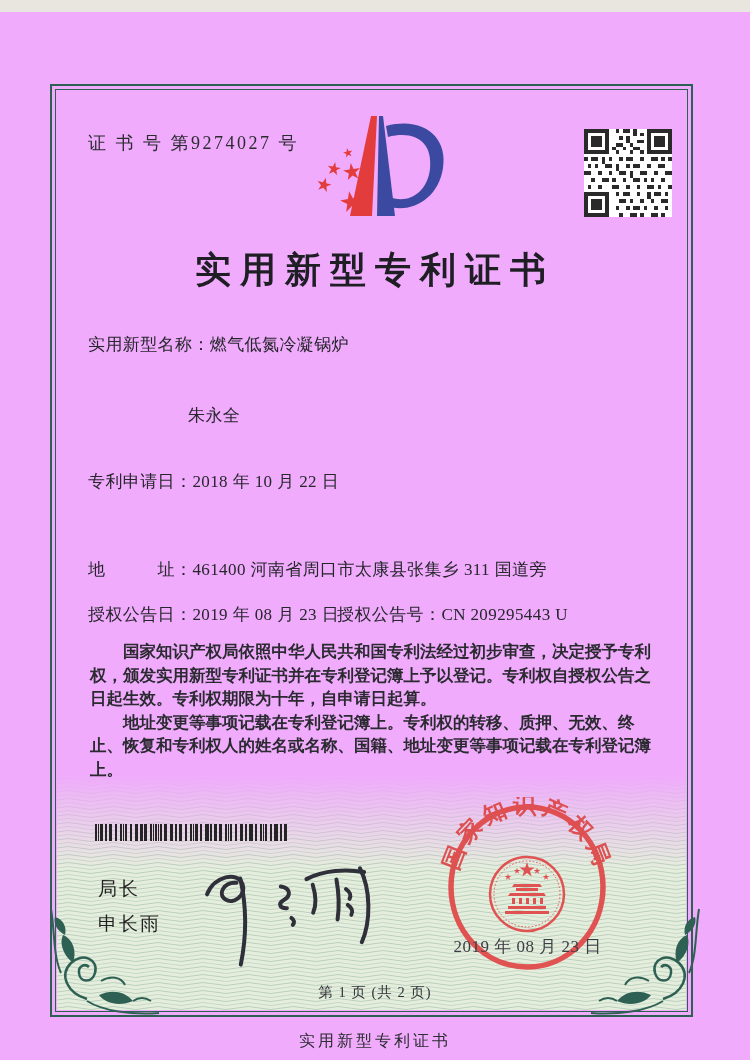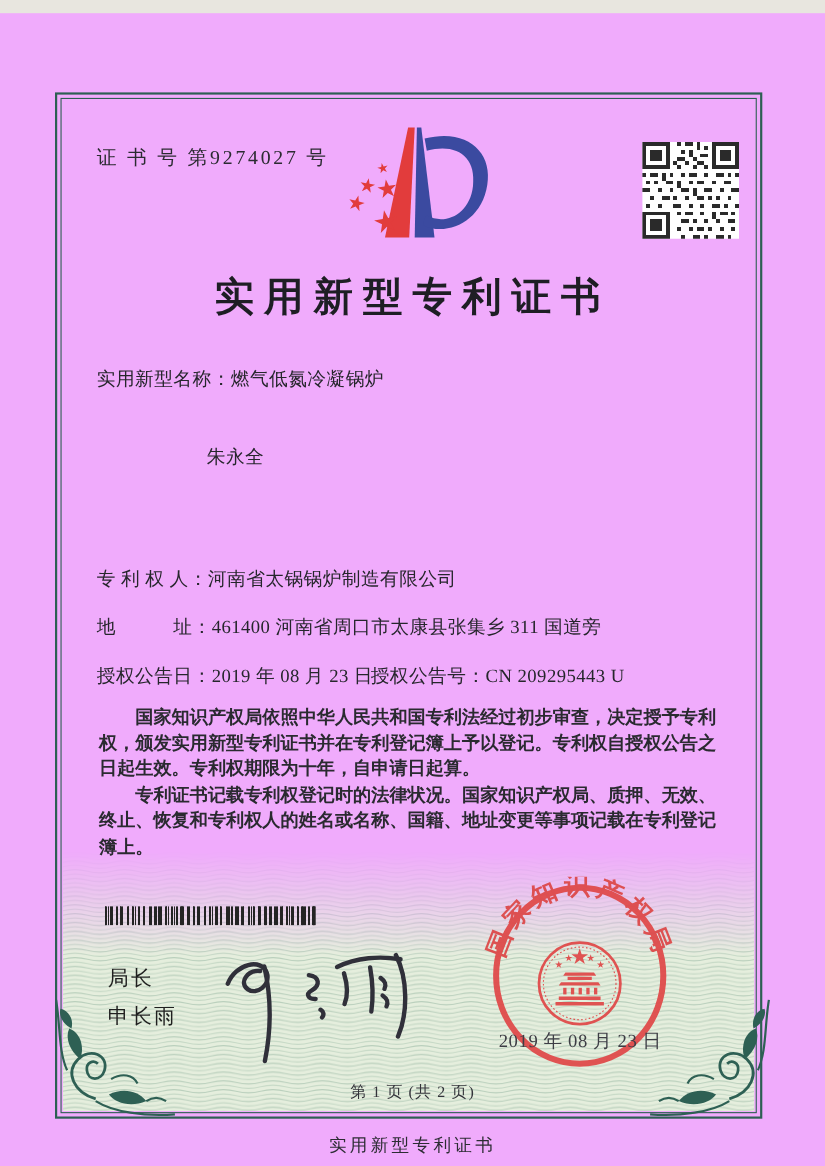--- a/index.html
+++ b/index.html
@@ -91,28 +91,28 @@
         <rect x="1" y="19" width="5" height="5" fill="#ffffff"></rect>
         <rect x="2" y="20" width="3" height="3"></rect>
       <path d="M9 0h1v1h-1z M11 0h2v1h-2z M14 0h1v2h-1z M16 1h1v1h-1z M10 2h1v1h-1z M12 2h1v2h-1z M15 3h2v1h-2z M9 4h2v1h-2z M13 4h1v1h-1z M8 5h1v1h-1z M11 5h1v1h-1z M14 5h2v1h-2z M9 6h1v1h-1z M13 6h1v1h-1z M16 6h1v1h-1z M0 8h1v1h-1z M2 8h2v1h-2z M5 8h1v2h-1z M7 8h1v1h-1z M10 8h1v1h-1z M12 8h2v1h-2z M16 8h1v1h-1z M19 8h2v1h-2z M22 8h1v1h-1z M24 8h1v1h-1z M1 10h1v1h-1z M3 10h1v1h-1z M6 10h2v1h-2z M9 10h1v2h-1z M12 10h1v1h-1z M14 10h2v1h-2z M18 10h1v1h-1z M21 10h2v1h-2z M0 12h2v1h-2z M4 12h1v1h-1z M7 12h1v1h-1z M10 12h2v1h-2z M13 12h1v2h-1z M16 12h2v1h-2z M20 12h1v1h-1z M23 12h2v1h-2z M2 14h1v1h-1z M5 14h2v1h-2z M8 14h1v1h-1z M11 14h1v1h-1z M14 14h2v1h-2z M17 14h1v1h-1z M19 14h1v1h-1z M22 14h1v1h-1z M1 16h1v1h-1z M4 16h1v1h-1z M8 16h2v1h-2z M12 16h1v1h-1z M15 16h1v1h-1z M18 16h2v1h-2z M21 16h1v1h-1z M24 16h1v1h-1z M9 18h1v1h-1z M11 18h2v1h-2z M15 18h1v1h-1z M18 18h1v2h-1z M20 18h2v1h-2z M23 18h1v1h-1z M10 20h2v1h-2z M13 20h1v1h-1z M16 20h1v1h-1z M19 20h1v1h-1z M22 20h2v1h-2z M9 22h1v1h-1z M12 22h1v1h-1z M14 22h2v1h-2z M17 22h1v1h-1z M20 22h1v1h-1z M23 22h1v1h-1z M10 24h1v1h-1z M13 24h2v1h-2z M16 24h1v1h-1z M19 24h2v1h-2z M22 24h1v1h-1z"></path>
     </g>
   </svg>
 
   <div class="title">实用新型专利证书</div>
 
   <div class="row r-name"><span class="lbl">实用新型名称：</span><span>燃气低氮冷凝锅炉</span></div>
   <div class="row r-inv2">朱永全</div>
-  <div class="row r-own"><span class="lbl">专 利 权 人：</span><span>河南省太锅锅炉制造有限公司</span></div>
+  <div class="row r-fil"><span class="lbl">专利申请日：</span><span>2018 年 10 月 22 日</span></div>
   <div class="row r-addr"><span class="lbl">地　　　址：</span><span>461400 河南省周口市太康县张集乡 311 国道旁</span></div>
   <div class="row r-grd"><span class="lbl">授权公告日：</span><span>2019 年 08 月 23 日</span></div>
   <div class="row r-grn"><span>授权公告号：</span><span>CN 209295443 U</span></div>
 
   <div class="paras">
     <p>国家知识产权局依照中华人民共和国专利法经过初步审查，决定授予专利权，颁发实用新型专利证书并在专利登记簿上予以登记。专利权自授权公告之日起生效。专利权期限为十年，自申请日起算。</p>
-    <p>专利证书记载专利权登记时的法律状况。国家知识产权局、质押、无效、终止、恢复和专利权人的姓名或名称、国籍、地址变更等事项记载在专利登记簿上。</p>
+    <p>地址变更等事项记载在专利登记簿上。专利权的转移、质押、无效、终止、恢复和专利权人的姓名或名称、国籍、地址变更等事项记载在专利登记簿上。</p>
   </div>
 
   <div class="barcode"></div>
 
   <div class="signer t">局长</div>
   <div class="signer n">申长雨</div>
 
   <svg class="sig-svg" viewBox="0 0 195 118">
     <g fill="none" stroke="#30303a" stroke-width="4" stroke-linecap="round" transform="rotate(-3 100 60)">
       <path d="M18 40 C 26 22, 50 18, 54 32 C 57 43, 44 52, 36 46 C 28 40, 36 28, 48 30"></path>

